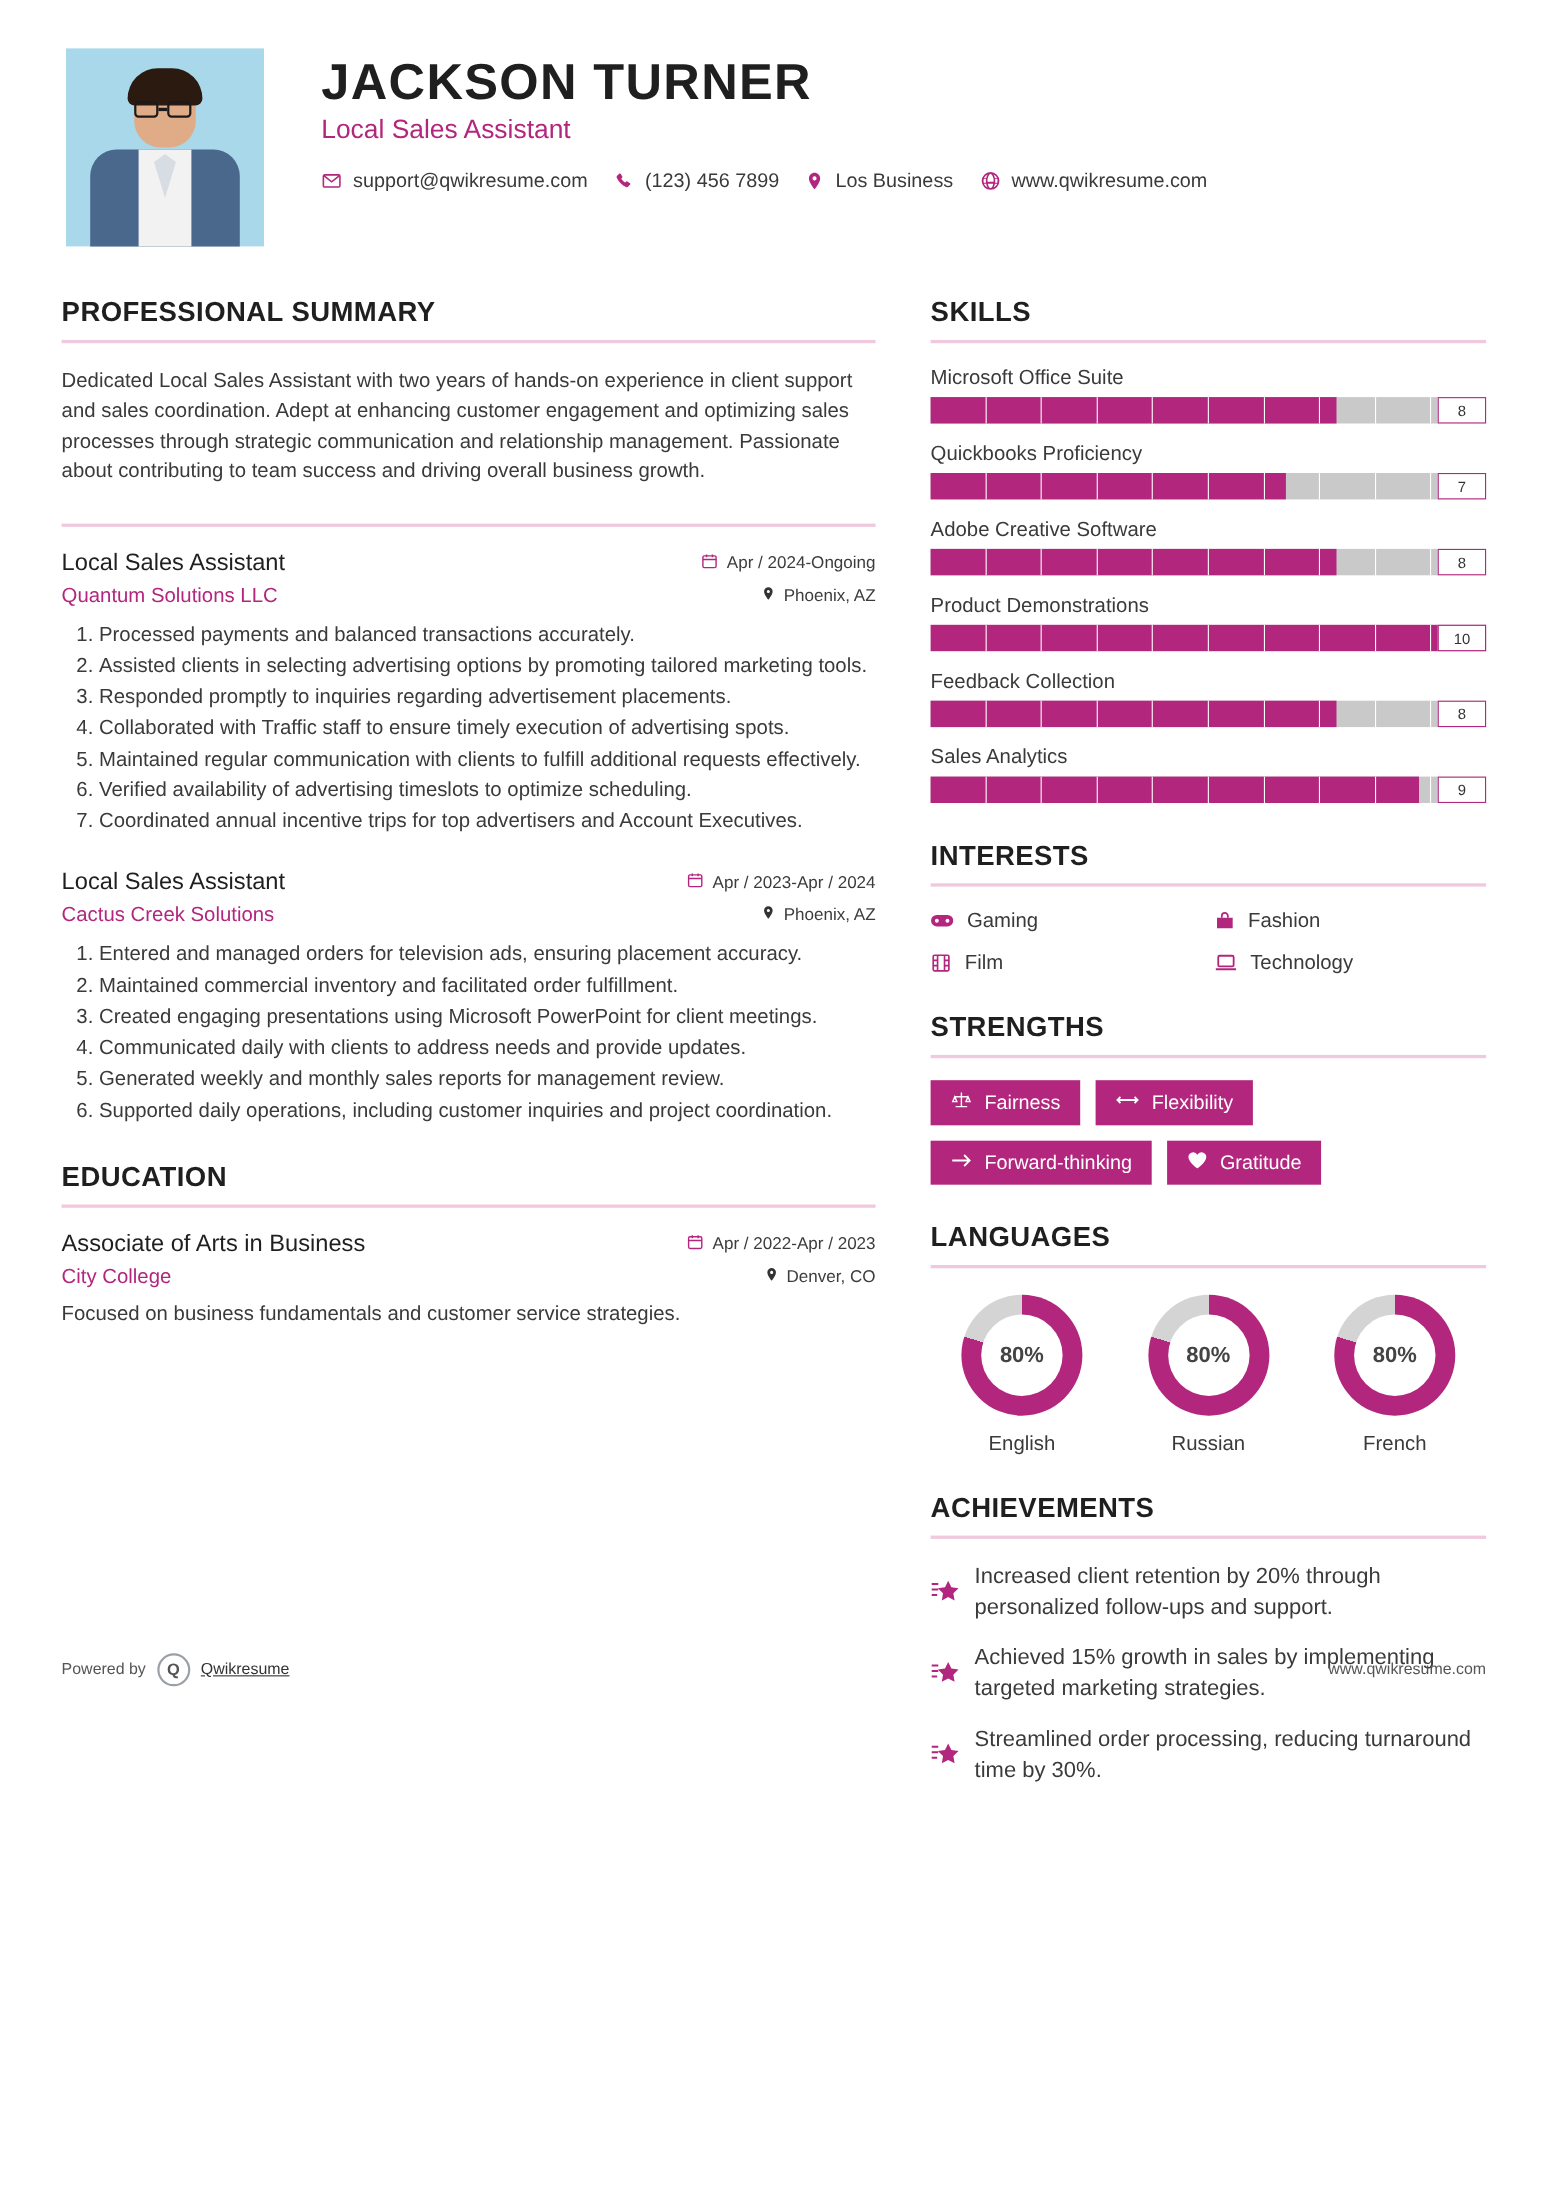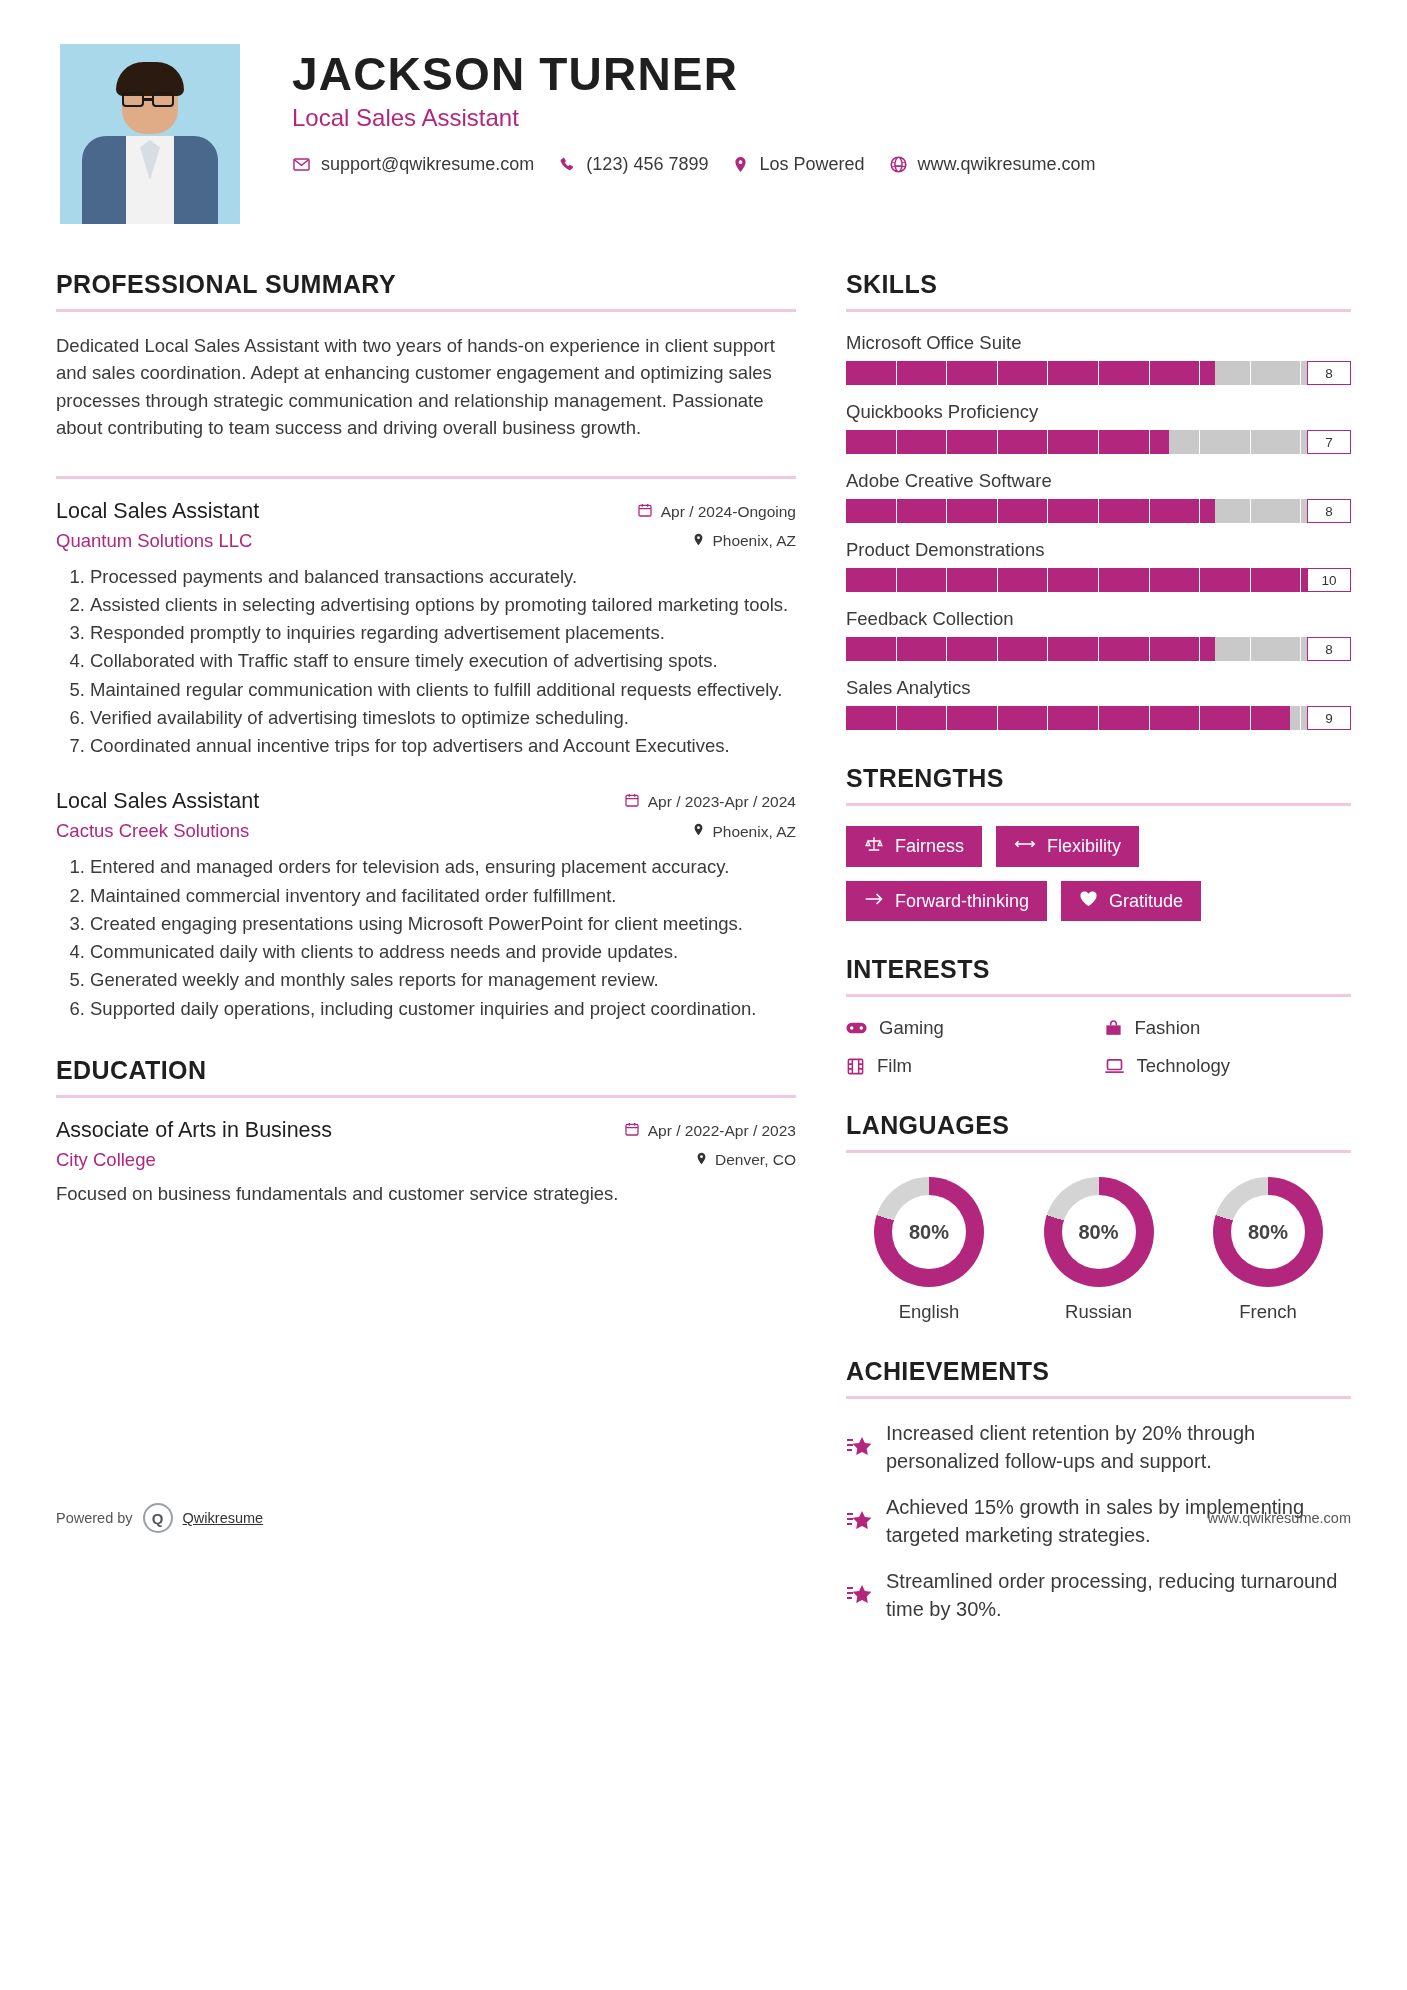--- a/index.html
+++ b/index.html
@@ -222,21 +222,21 @@
           </span>
           <span>(123) 456 7899</span>
         </div>
 
         <div class="contact-item">
           <span class="ic">
             <svg width="17" height="19" viewBox="0 0 24 24" fill="currentColor">
               <path d="M12 1.5c-4 0-7.2 3.2-7.2 7.2 0 5.4 7.2 13.8 7.2 13.8s7.2-8.4 7.2-13.8c0-4-3.2-7.2-7.2-7.2zm0 9.8a2.6 2.6 0 1 1 0-5.2 2.6 2.6 0 0 1 0 5.2z"></path>
             </svg>
           </span>
-          <span>Los Powered</span>
+          <span>Los Business</span>
         </div>
 
         <div class="contact-item">
           <span class="ic">
             <svg width="19" height="19" viewBox="0 0 24 24" fill="currentColor">
               <path d="M12 1.8A10.2 10.2 0 1 0 22.2 12 10.2 10.2 0 0 0 12 1.8zm0 2.1c1.2 0 2.6 2 3.1 5H8.9c.5-3 1.9-5 3.1-5zM6.9 8.9H4.3A8.2 8.2 0 0 1 8.6 4.6a13 13 0 0 0-1.7 4.3zM4 12c0-.7.1-1.4.3-2.1h2.4a20 20 0 0 0 0 4.2H4.3A8 8 0 0 1 4 12zm.3 3.1h2.6c.3 1.6.9 3.1 1.7 4.3a8.2 8.2 0 0 1-4.3-4.3zM12 20.1c-1.2 0-2.6-2-3.1-5h6.2c-.5 3-1.9 5-3.1 5zm3.4-7.1H8.6a17 17 0 0 1 0-4.1h6.8a17 17 0 0 1 0 4.1zm0 6.4c.8-1.2 1.4-2.7 1.7-4.3h2.6a8.2 8.2 0 0 1-4.3 4.3zM17.3 14a20 20 0 0 0 0-4.2h2.4a8 8 0 0 1 0 4.2zm-1.9-9.4a8.2 8.2 0 0 1 4.3 4.3h-2.6a13 13 0 0 0-1.7-4.3z"></path>
             </svg>
           </span>
           <span>www.qwikresume.com</span>
         </div>
@@ -482,59 +482,20 @@
                 <div></div>
                 <div></div>
                 <div></div>
               </div>
             <div class="bar-score">9</div>
           </div>
         </div>
       </div>
 
       <div class="sec">
-        <div class="sec-title">STRENGTHS</div>
-        <div class="sec-rule"></div>
-        <div class="strengths">
-          <div class="strength">
-            <span>
-              <svg width="20" height="18" viewBox="0 0 24 24" fill="none" stroke="#fff" stroke-width="1.7">
-                <path d="M12 3v17M5 20h14M4 8h16M4 8 1.5 14h5zM20 8l2.5 6h-5z"></path>
-              </svg>
-            </span>
-            <span>Fairness</span>
-          </div>
-          <div class="strength">
-            <span>
-              <svg width="22" height="16" viewBox="0 0 24 16" fill="none" stroke="#fff" stroke-width="1.8">
-                <path d="M2 8h20M5 5 2 8l3 3M19 5l3 3-3 3"></path>
-              </svg>
-            </span>
-            <span>Flexibility</span>
-          </div>
-          <div class="strength">
-            <span>
-              <svg width="20" height="16" viewBox="0 0 24 16" fill="none" stroke="#fff" stroke-width="2">
-                <path d="M2 8h19M15 2l6 6-6 6"></path>
-              </svg>
-            </span>
-            <span>Forward-thinking</span>
-          </div>
-          <div class="strength">
-            <span>
-              <svg width="19" height="17" viewBox="0 0 24 22" fill="#fff">
-                <path d="M12 21S1.5 14 1.5 7.6A5.6 5.6 0 0 1 12 4.8 5.6 5.6 0 0 1 22.5 7.6C22.5 14 12 21 12 21z"></path>
-              </svg>
-            </span>
-            <span>Gratitude</span>
-          </div>
-        </div>
-      </div>
-
-      <div class="sec">
         <div class="sec-title">INTERESTS</div>
         <div class="sec-rule"></div>
         <div class="interests">
           <div class="interest">
             <span class="ic">
               <svg width="21" height="16" viewBox="0 0 24 18" fill="currentColor">
                 <rect x="0.5" y="3" width="23" height="12" rx="6"></rect>
                 <circle cx="6.5" cy="9" r="2" fill="#fff"></circle>
                   <circle cx="17.5" cy="9" r="2" fill="#fff"></circle>
               </svg>
@@ -560,20 +521,59 @@
             <span>Film</span>
           </div>
           <div class="interest">
             <span class="ic">
               <svg width="21" height="18" viewBox="0 0 24 20" fill="none" stroke="currentColor" stroke-width="1.9">
                 <rect x="4" y="3" width="16" height="11" rx="1.5"></rect>
                   <path d="M1.5 17h21"></path>
               </svg>
             </span>
             <span>Technology</span>
+          </div>
+        </div>
+      </div>
+
+      <div class="sec">
+        <div class="sec-title">STRENGTHS</div>
+        <div class="sec-rule"></div>
+        <div class="strengths">
+          <div class="strength">
+            <span>
+              <svg width="20" height="18" viewBox="0 0 24 24" fill="none" stroke="#fff" stroke-width="1.7">
+                <path d="M12 3v17M5 20h14M4 8h16M4 8 1.5 14h5zM20 8l2.5 6h-5z"></path>
+              </svg>
+            </span>
+            <span>Fairness</span>
+          </div>
+          <div class="strength">
+            <span>
+              <svg width="22" height="16" viewBox="0 0 24 16" fill="none" stroke="#fff" stroke-width="1.8">
+                <path d="M2 8h20M5 5 2 8l3 3M19 5l3 3-3 3"></path>
+              </svg>
+            </span>
+            <span>Flexibility</span>
+          </div>
+          <div class="strength">
+            <span>
+              <svg width="20" height="16" viewBox="0 0 24 16" fill="none" stroke="#fff" stroke-width="2">
+                <path d="M2 8h19M15 2l6 6-6 6"></path>
+              </svg>
+            </span>
+            <span>Forward-thinking</span>
+          </div>
+          <div class="strength">
+            <span>
+              <svg width="19" height="17" viewBox="0 0 24 22" fill="#fff">
+                <path d="M12 21S1.5 14 1.5 7.6A5.6 5.6 0 0 1 12 4.8 5.6 5.6 0 0 1 22.5 7.6C22.5 14 12 21 12 21z"></path>
+              </svg>
+            </span>
+            <span>Gratitude</span>
           </div>
         </div>
       </div>
 
       <div class="sec">
         <div class="sec-title">LANGUAGES</div>
         <div class="sec-rule"></div>
         <div class="langs">
 
           <div class="lang">

